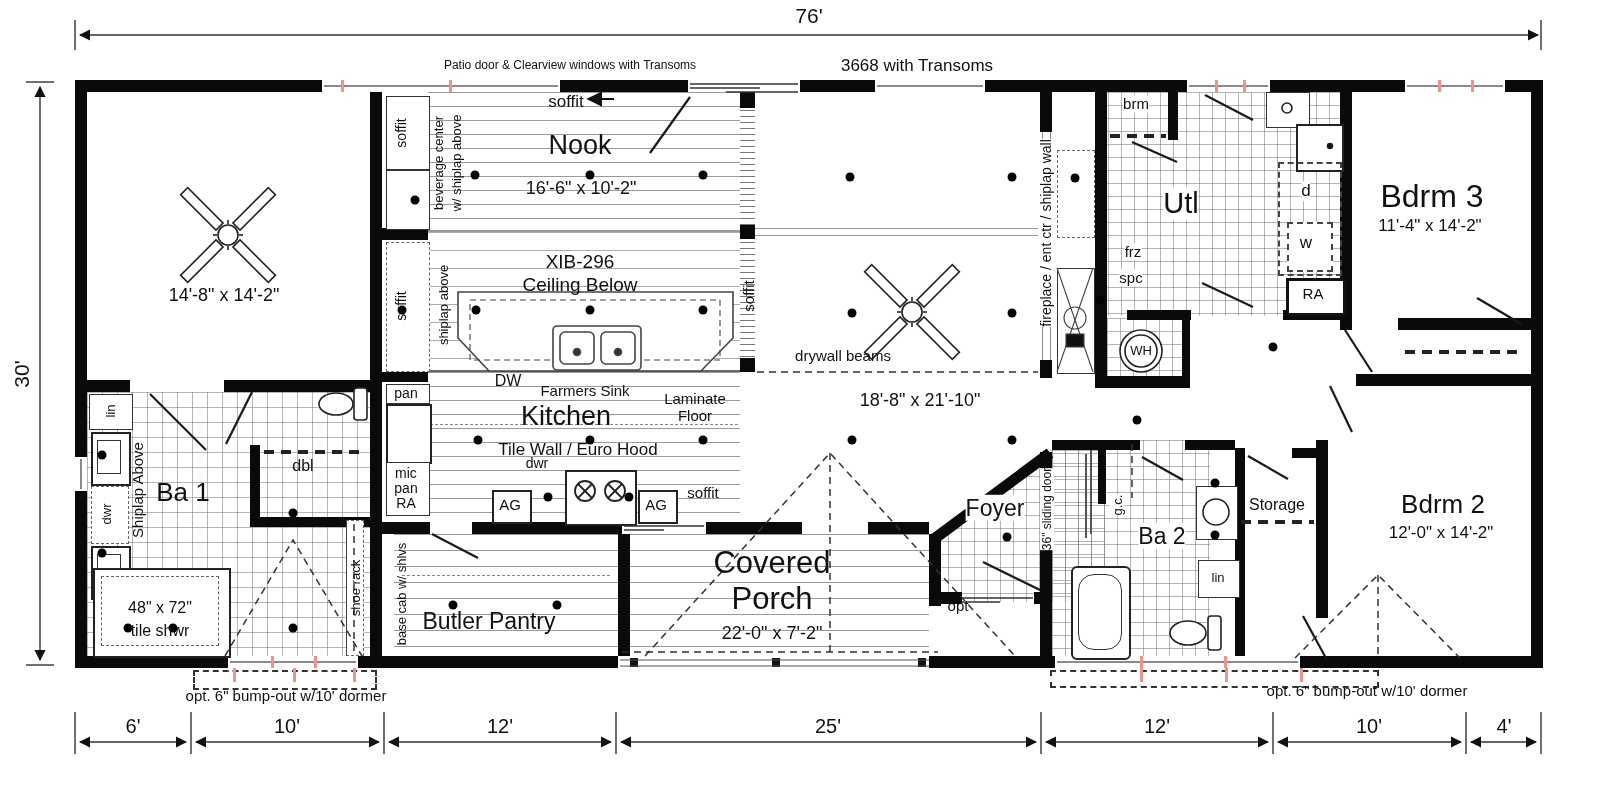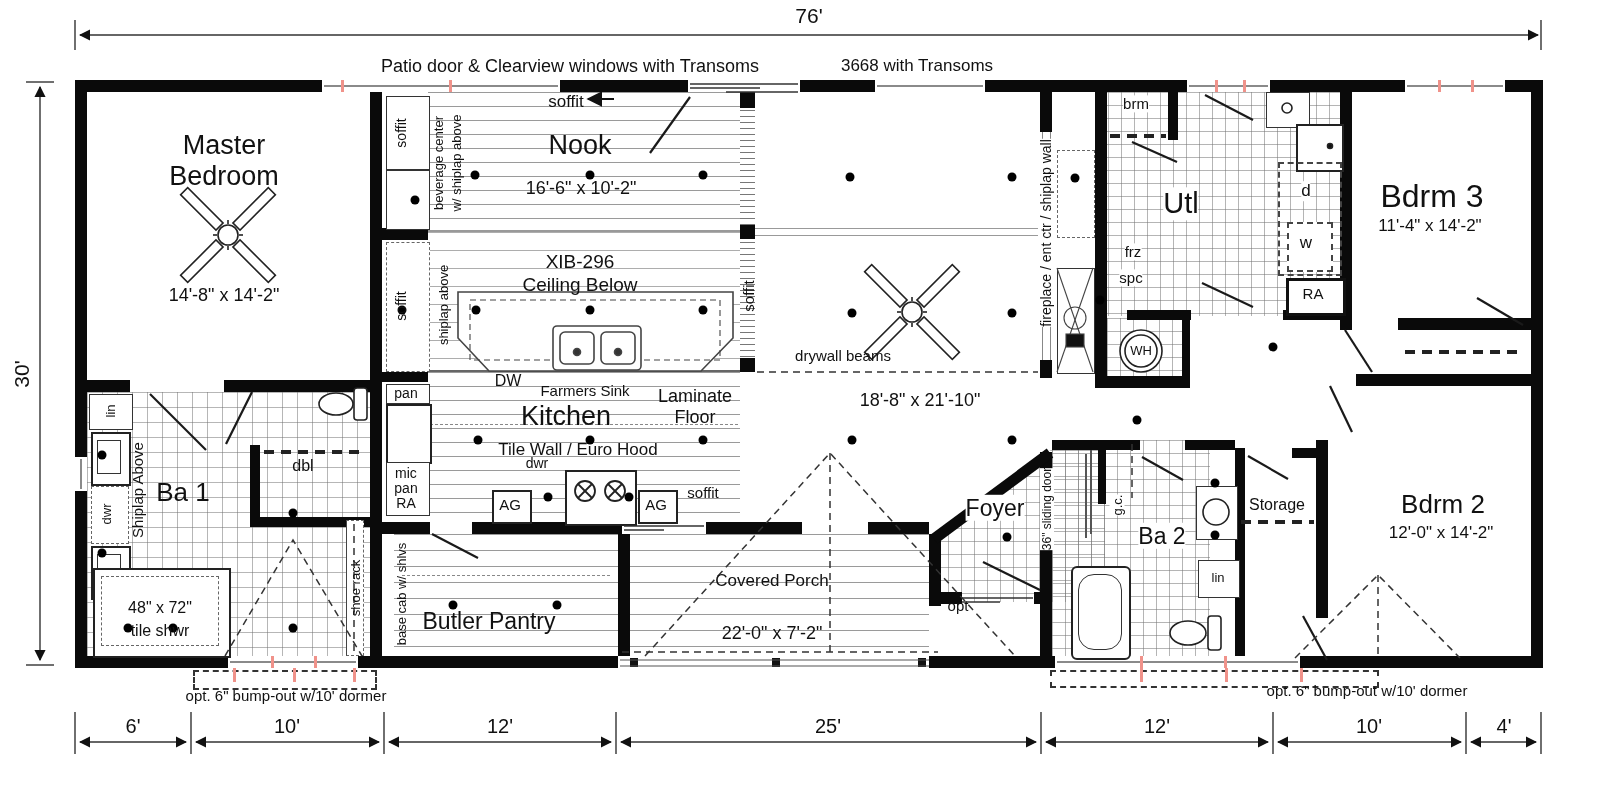--- a/index.html
+++ b/index.html
@@ -302,24 +302,23 @@
         <line x1="1093" y1="268" x2="1057" y2="372"></line>
       <circle cx="1075" cy="318" r="11"></circle>
         <rect x="1066" y="334" width="18" height="13" fill="#111"></rect>
     </g>
 
     <line x1="588" y1="99" x2="614" y2="99" stroke="#111" stroke-width="2" marker-start="url(#ar)"></line>
   </svg>
 
   <div class="lb" style="left:809px;top:16px;font-size:21px;">76'</div>
   <div class="vlb" style="left:22px;top:374px;font-size:21px;">30'</div>
-  <div class="lb" style="left:570px;top:66px;font-size:18px;">Patio door &amp; Clearview windows with Transoms</div>
+  <div class="lb" style="left:570px;top:66px;font-size:12px;">Patio door &amp; Clearview windows with Transoms</div>
   <div class="lb" style="left:917px;top:66px;font-size:17px;">3668 with Transoms</div>
 
-  <div class="lb wrap" style="left:224px;top:161px;font-size:27px;width:180px;">Master Bedroom</div>
   <div class="lb" style="left:224px;top:295px;font-size:18px;">14'-8" x 14'-2"</div>
   <div class="vlb" style="left:110px;top:411px;font-size:13px;">lin</div>
   <div class="lb" style="left:183px;top:493px;font-size:26px;">Ba 1</div>
   <div class="vlb" style="left:137px;top:490px;font-size:15px;">Shiplap Above</div>
   <div class="vlb" style="left:106px;top:514px;font-size:13px;">dwr</div>
   <div class="lb" style="left:160px;top:608px;font-size:16px;">48" x 72"</div>
   <div class="lb" style="left:160px;top:631px;font-size:16px;">tile shwr</div>
   <div class="lb" style="left:303px;top:466px;font-size:16px;">dbl</div>
   <div class="vlb" style="left:355px;top:588px;font-size:13px;">shoe rack</div>
 
@@ -344,21 +343,21 @@
   <div class="lb" style="left:580px;top:262px;font-size:19px;">XIB-296</div>
   <div class="lb" style="left:580px;top:285px;font-size:19px;">Ceiling Below</div>
   <div class="lb" style="left:508px;top:381px;font-size:16px;">DW</div>
   <div class="lb" style="left:585px;top:391px;font-size:15px;">Farmers Sink</div>
   <div class="lb" style="left:566px;top:417px;font-size:27px;">Kitchen</div>
   <div class="lb" style="left:578px;top:450px;font-size:17px;">Tile Wall / Euro Hood</div>
   <div class="lb" style="left:537px;top:463px;font-size:14px;">dwr</div>
   <div class="lb" style="left:510px;top:505px;font-size:15px;">AG</div>
   <div class="lb" style="left:656px;top:505px;font-size:15px;">AG</div>
   <div class="lb" style="left:703px;top:493px;font-size:15px;">soffit</div>
-  <div class="lb wrap" style="left:695px;top:407px;font-size:18px;width:95px;">Laminate Floor</div>
+  <div class="lb wrap" style="left:695px;top:407px;font-size:15px;width:95px;">Laminate Floor</div>
 
   <div class="vlb" style="left:748px;top:296px;font-size:15px;">soffit</div>
   <div class="lb" style="left:843px;top:356px;font-size:15px;">drywall beams</div>
   <div class="vlb" style="left:1046px;top:233px;font-size:14px;background:#fff;">fireplace / ent ctr / shiplap wall</div>
   <div class="lb" style="left:920px;top:400px;font-size:18px;">18'-8" x 21'-10"</div>
 
   <div class="lb" style="left:1136px;top:104px;font-size:15px;background:#fff;">brm</div>
   <div class="lb" style="left:1181px;top:204px;font-size:29px;background:#fff;">Utl</div>
   <div class="lb" style="left:1133px;top:252px;font-size:15px;background:#fff;">frz</div>
   <div class="lb" style="left:1131px;top:278px;font-size:15px;background:#fff;">spc</div>
@@ -375,21 +374,21 @@
   <div class="lb" style="left:958px;top:606px;font-size:15px;">opt</div>
 
   <div class="vlb" style="left:1117px;top:505px;font-size:13px;background:#fff;">g.c.</div>
   <div class="lb" style="left:1162px;top:536px;font-size:23px;background:#fff;">Ba 2</div>
   <div class="lb" style="left:1218px;top:578px;font-size:13px;">lin</div>
   <div class="lb" style="left:1277px;top:505px;font-size:16px;">Storage</div>
 
   <div class="lb" style="left:1443px;top:505px;font-size:26px;">Bdrm 2</div>
   <div class="lb" style="left:1441px;top:533px;font-size:17px;">12'-0" x 14'-2"</div>
 
-  <div class="lb wrap" style="left:772px;top:581px;font-size:17px;width:130px;background:transparent;">Covered Porch</div>
+  <div class="lb wrap" style="left:772px;top:581px;font-size:31px;width:130px;background:transparent;">Covered Porch</div>
   <div class="lb" style="left:772px;top:633px;font-size:18px;">22'-0" x 7'-2"</div>
 
   <div class="lb" style="left:286px;top:696px;font-size:15px;">opt. 6" bump-out w/10' dormer</div>
   <div class="lb" style="left:1367px;top:691px;font-size:15px;">opt. 6" bump-out w/10' dormer</div>
   <div class="lb" style="left:133px;top:726px;font-size:20px;">6'</div>
   <div class="lb" style="left:287px;top:726px;font-size:20px;">10'</div>
   <div class="lb" style="left:500px;top:726px;font-size:20px;">12'</div>
   <div class="lb" style="left:828px;top:726px;font-size:20px;">25'</div>
   <div class="lb" style="left:1157px;top:726px;font-size:20px;">12'</div>
   <div class="lb" style="left:1369px;top:726px;font-size:20px;">10'</div>

